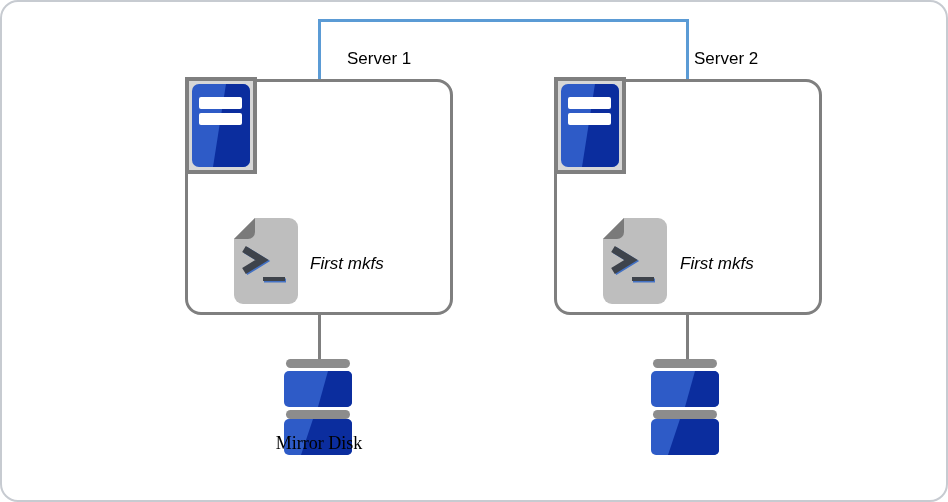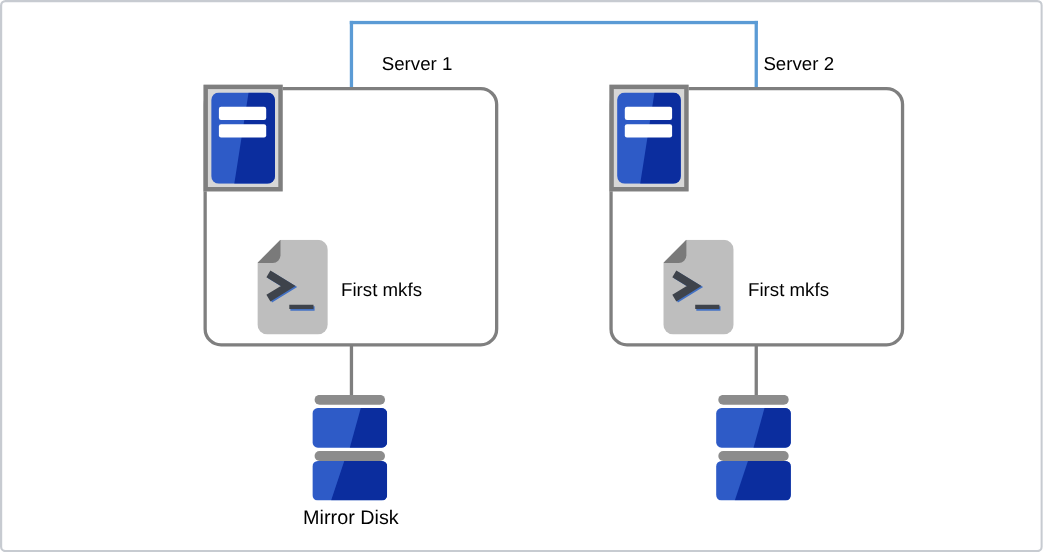--- a/index.html
+++ b/index.html
@@ -16,21 +16,21 @@
     --canvas-border:#C7CBD1;
     --text-black:#000000;
   }
   html,body{margin:0;padding:0;background:#fff;}
   #canvas{
     position:relative;
     width:948px;height:502px;
     box-sizing:border-box;
     background:#fff;
     border:2px solid var(--canvas-border);
-    border-radius:5px;
+    border-radius:18px;
     overflow:hidden;
     font-family:"Liberation Sans", sans-serif;
     color:var(--text-black);
   }
   .abs{position:absolute;}
   
   .net-link{
     left:316px;top:17px;width:371px;height:61px;
     box-sizing:border-box;
     border:3px solid var(--link-blue);
@@ -62,35 +62,36 @@
     border:4px solid var(--shape-border);
     display:flex;align-items:center;justify-content:center;
   }
   #server-icon-frame-1{left:183px;}
   #server-icon-frame-2{left:552px;}
   
   .script-icon{width:64px;height:86px;top:216px;}
   #script-icon-1{left:232px;}
   #script-icon-2{left:601px;}
   .command-label{
-    top:252px;font-size:17px;line-height:20px;white-space:nowrap;
+    top:252px;font-size:17px;line-height:20px;white-space:nowrap;font-style:italic;
   }
   #command-label-1{left:308px;}
   #command-label-2{left:678px;}
   
   .disk-stem{width:3px;height:46px;top:312px;background:var(--shape-border);}
   #disk-stem-1{left:316px;}
   #disk-stem-2{left:684px;}
   
   .disk-icon{width:68px;height:96px;top:357px;}
   #disk-icon-1{left:282px;}
   #disk-icon-2{left:649px;}
   .disk-label{
-    top:458px;font-size:18px;line-height:21px;white-space:nowrap;
+    top:431px;font-size:18px;line-height:21px;white-space:nowrap;
     transform:translateX(-50%);
+    font-family:Liberation Serif, serif;
   }
   #disk-label-1{left:317px;}
   
   .f-light{fill:var(--blue-light);}
   .f-dark{fill:var(--blue-dark);}
   .f-white{fill:#fff;}
   .f-doc{fill:var(--doc-gray);}
   .f-fold{fill:var(--fold-gray);}
   .f-bar{fill:var(--bar-gray);}
   .s-glyph{stroke:var(--glyph-dark);fill:none;}

